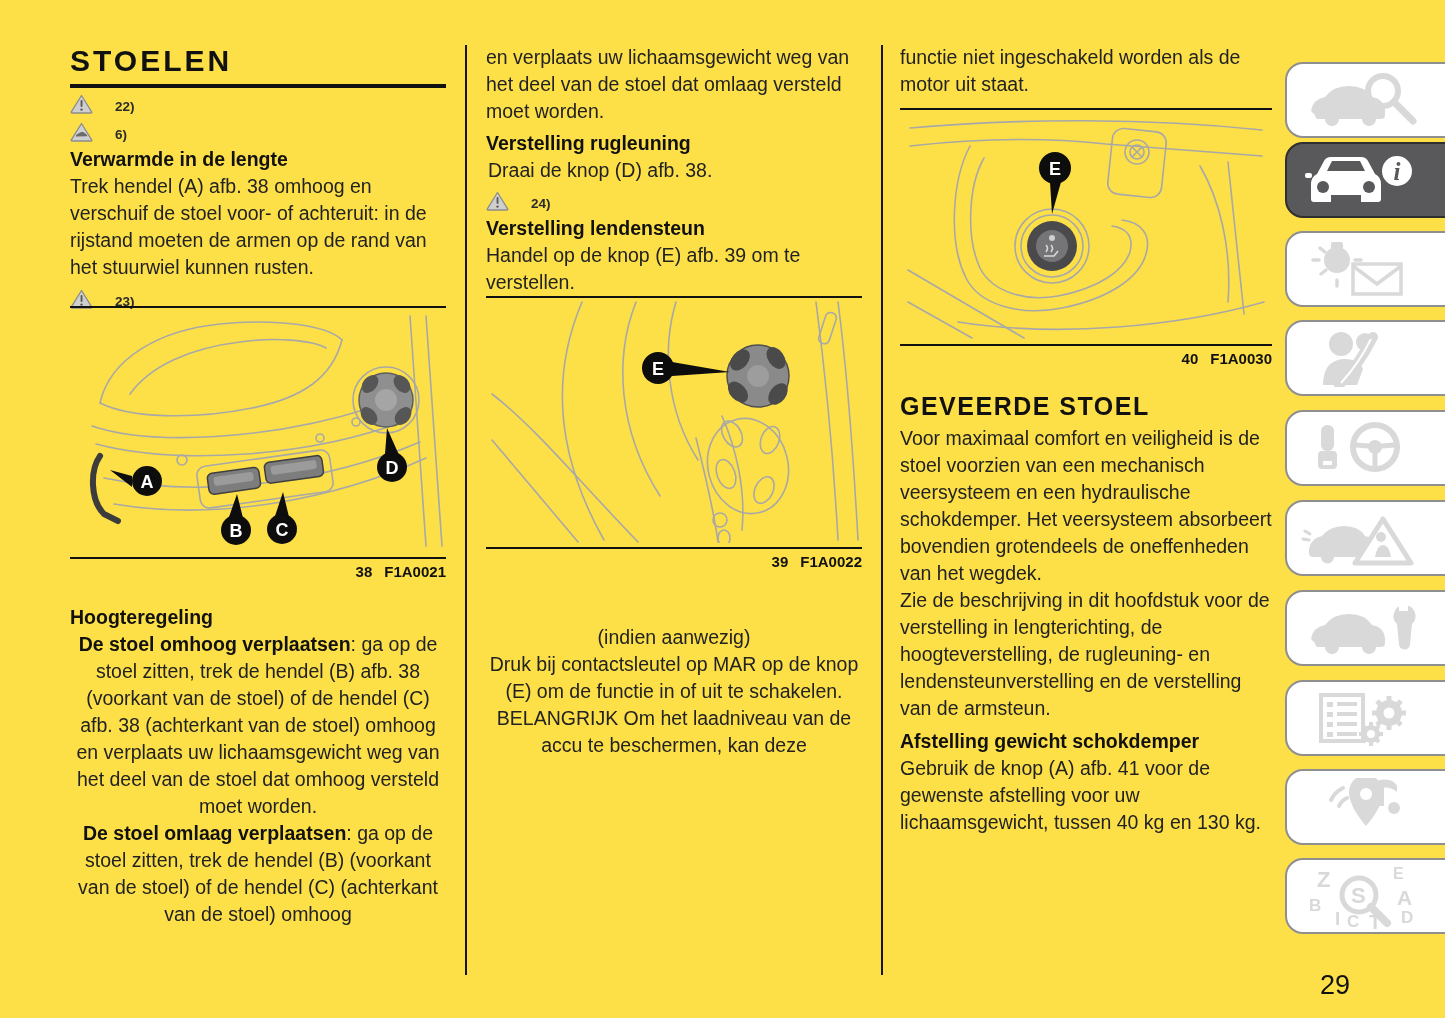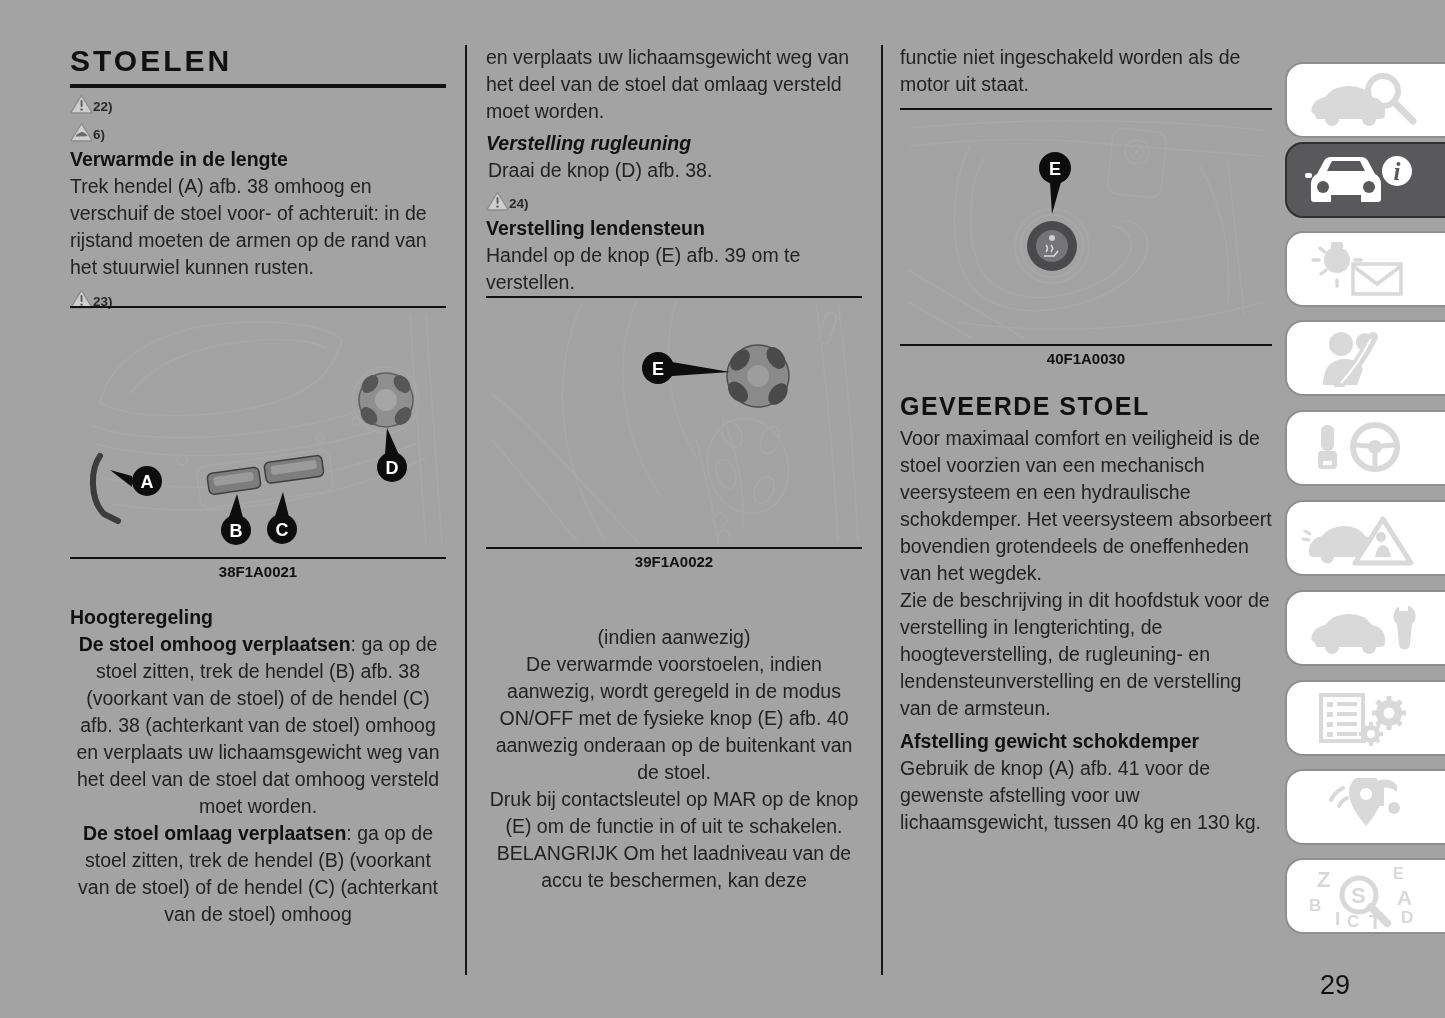--- a/index.html
+++ b/index.html
@@ -1,32 +1,32 @@
 <!DOCTYPE html>
 <html><head>
 <meta charset="utf-8">
 <style>
   html,body{margin:0;padding:0;background:#fff;}
-  .page{position:relative;width:1445px;height:1018px;background:#a3a3a3;overflow:hidden;
+  .page{position:relative;width:1445px;height:1018px;background:#fde047;overflow:hidden;
         font-family:"Liberation Sans", sans-serif;color:#1e1e1e;}
   .col{position:absolute;}
   .vsep{position:absolute;top:45px;height:930px;width:2px;background:#161616;}
   .title{font-size:30px;font-weight:bold;letter-spacing:3px;color:#111;
          border-bottom:4px solid #111;padding-bottom:6px;width:100%;}
   .h2big{font-size:25px;font-weight:bold;letter-spacing:1.5px;color:#111;}
   .h3{font-size:19.5px;font-weight:bold;color:#111;line-height:27px;}
   .body{font-size:19.5px;line-height:27px;color:#222;}
   .body p{margin:0;text-align:center;}
   .b{font-weight:bold;color:#111;}
-  .warnrow{display:flex;align-items:center;gap:0;height:24px;}
+  .warnrow{display:flex;align-items:center;gap:22px;height:24px;}
   .warnrow .wlabel{font-size:13.5px;font-weight:bold;color:#2a2a2a;padding-top:4px;}
   .figure{position:absolute;}
   .figrule{height:2px;background:#111;width:100%;}
-  .figcap{display:flex;justify-content:center;font-size:15px;font-weight:bold;
-          color:#111;padding-top:4px;}
+  .figcap{display:flex;justify-content:flex-end;font-size:15px;font-weight:bold;
+          color:#111;padding-top:4px;gap:12px;}
   .abs{position:absolute;}
   .pagenum{position:absolute;left:1320px;top:970px;font-size:27px;font-weight:normal;color:#111;}
   
   .tab{position:absolute;left:1285px;width:200px;height:76px;border:2px solid #8f8f8f;
        border-radius:18px;background:#fff;box-sizing:border-box;color:#d9d9d9;
        display:flex;align-items:center;padding-left:14px;}
   .tab.active{background:#59595b;border-color:#2f2f2f;color:#ffffff;}
   .tab svg{display:block;}
   
   .art line,.art path,.art circle,.art ellipse,.art rect{vector-effect:non-scaling-stroke;}
@@ -129,21 +129,21 @@
 
     <div class="body abs" style="top:560px;left:0;width:376px;">
       <div class="h3">Hoogteregeling</div>
       <p><span class="b">De stoel omhoog verplaatsen</span><span>: ga op de stoel zitten, trek de hendel (B) afb. 38 (voorkant van de stoel) of de hendel (C) afb. 38 (achterkant van de stoel) omhoog en verplaats uw lichaamsgewicht weg van het deel van de stoel dat omhoog versteld moet worden.</span></p>
       <p><span class="b">De stoel omlaag verplaatsen</span><span>: ga op de stoel zitten, trek de hendel (B) (voorkant van de stoel) of de hendel (C) (achterkant van de stoel) omhoog</span></p>
     </div>
   </div>
 
   <div class="col" style="left:486px;top:44px;width:376px;height:930px;">
     <div class="body abs" style="top:0;left:0;width:376px;">en verplaats uw lichaamsgewicht weg van het deel van de stoel dat omlaag versteld moet worden.</div>
-    <div class="h3 abs" style="top:86px;left:0;font-style:italic;">Verstelling rugleuning</div>
+    <div class="h3 abs" style="top:86px;left:0;">Verstelling rugleuning</div>
     <div class="body abs" style="top:113px;left:2px;width:376px;">Draai de knop (D) afb. 38.</div>
     <div class="warnrow abs" style="top:145px;left:0;">
       <svg width="23" height="20" viewBox="0 0 23 20">
         <path d="M11.5 1.5 L21.8 18.2 Q22 19 21 19 L2 19 Q1 19 1.2 18.2 Z" fill="#cfcfcf" stroke="#8c8c8c" stroke-width="1.3" stroke-linejoin="round"></path>
         <rect x="10.6" y="6" width="1.9" height="7" rx="0.9" fill="#5a5a5a"></rect>
           <circle cx="11.5" cy="15.6" r="1.2" fill="#5a5a5a"></circle>
       </svg>
       <span class="wlabel">24)</span>
     </div>
     <div class="h3 abs" style="top:171px;left:0;">Verstelling lendensteun</div>
@@ -185,21 +185,20 @@
       </svg>
       <div class="figrule"></div>
       <div class="figcap">
         <span>39</span>
         <span>F1A0022</span>
       </div>
     </div>
 
     <div class="body abs" style="top:580px;left:0;width:376px;">
       <p>(indien aanwezig)</p>
-      <p>De verwarmde voorstoelen, indien aanwezig, wordt geregeld in de modus ON/OFF met de fysieke knop (E) afb. 40 aanwezig onderaan op de buitenkant van de stoel.</p>
       <p>Druk bij contactsleutel op MAR op de knop (E) om de functie in of uit te schakelen.</p>
       <p>BELANGRIJK Om het laadniveau van de accu te beschermen, kan deze</p>
     </div>
   </div>
 
   <div class="col" style="left:900px;top:44px;width:372px;height:930px;">
     <div class="body abs" style="top:0;left:0;width:372px;">functie niet ingeschakeld worden als de motor uit staat.</div>
 
     <div class="figure" style="top:64px;left:0;width:372px;">
       <div class="figrule"></div>

